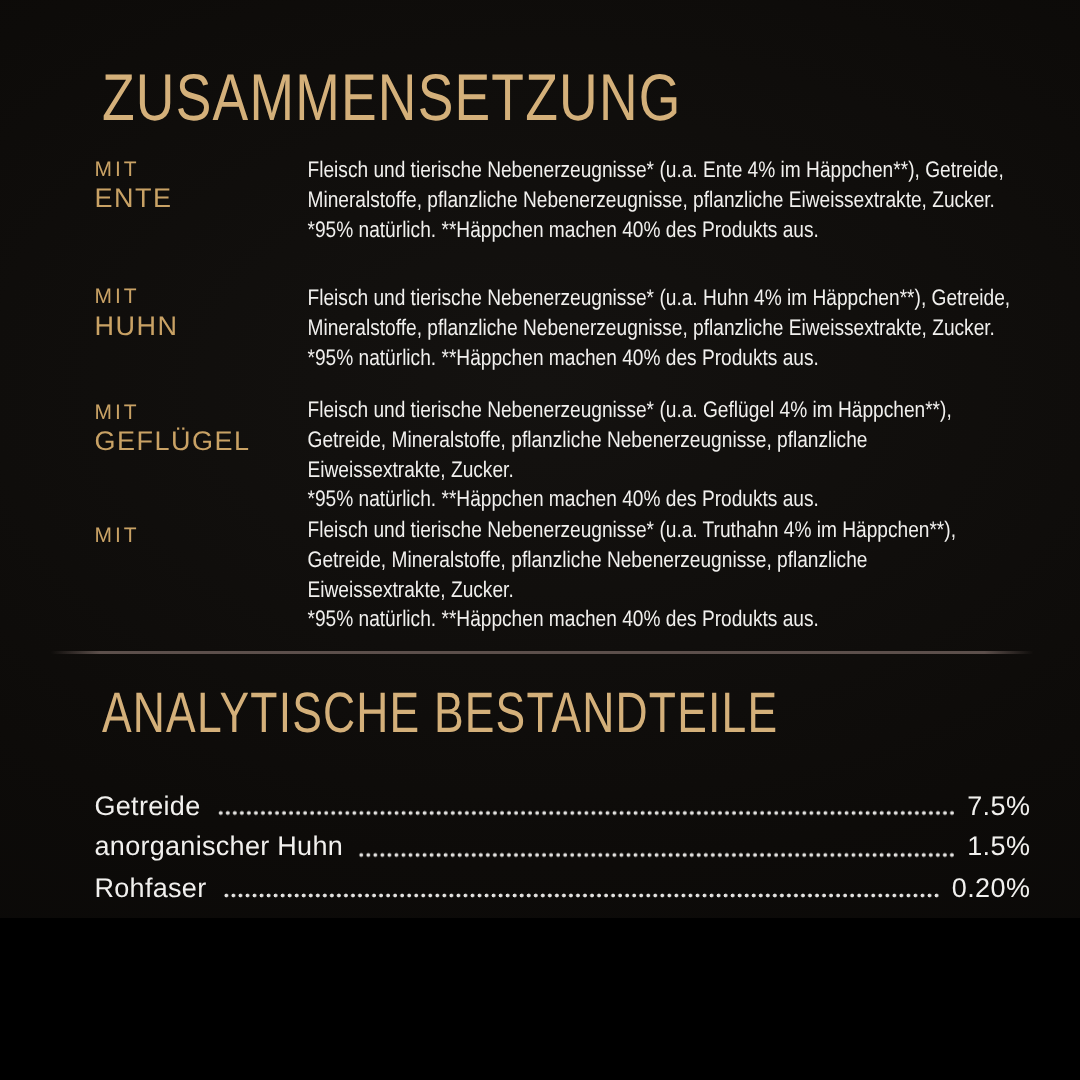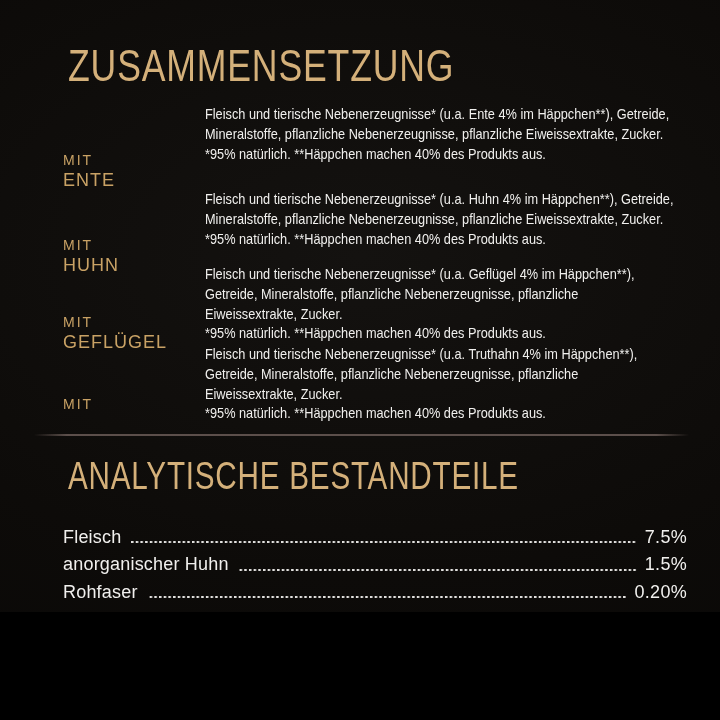--- a/index.html
+++ b/index.html
@@ -25,21 +25,21 @@
     font-size:44px;line-height:1.1;font-weight:400;
     letter-spacing:1px;white-space:nowrap;
     transform:scaleX(0.81);transform-origin:0 0;
     color:var(--gold);
   }
   .sec-label{
     position:absolute;left:63px;
     color:var(--gold-deep);
   }
   .sec-label .mit{
-    font-size:14px;line-height:1;letter-spacing:2px;margin-bottom:3px;margin-top:48px;
+    font-size:14px;line-height:1;letter-spacing:2px;margin-bottom:3px;
   }
   .sec-label .animal{
     font-size:18px;line-height:1.15;letter-spacing:1px;white-space:nowrap;
   }
   .para{
     position:absolute;left:205px;width:580px;
     color:var(--white);
     font-size:15px;line-height:19.8px;
     transform:scaleX(0.85);transform-origin:0 0;
   }
@@ -121,21 +121,21 @@
     <div class="pline">Eiweissextrakte, Zucker.</div>
     <div class="pline">*95% natürlich. **Häppchen machen 40% des Produkts aus.</div>
   </div>
 
   <div class="divider"></div>
 
   <div class="analysis-title">ANALYTISCHE BESTANDTEILE</div>
 
   <div class="analysis-table">
     <div class="arow">
-      <span class="alabel">Fleisch</span>
+      <span class="alabel">Getreide</span>
       <span class="leader"></span>
       <span class="avalue">7.5%</span>
     </div>
     <div class="arow">
       <span class="alabel">anorganischer Huhn</span>
       <span class="leader"></span>
       <span class="avalue">1.5%</span>
     </div>
     <div class="arow">
       <span class="alabel">Rohfaser</span>

